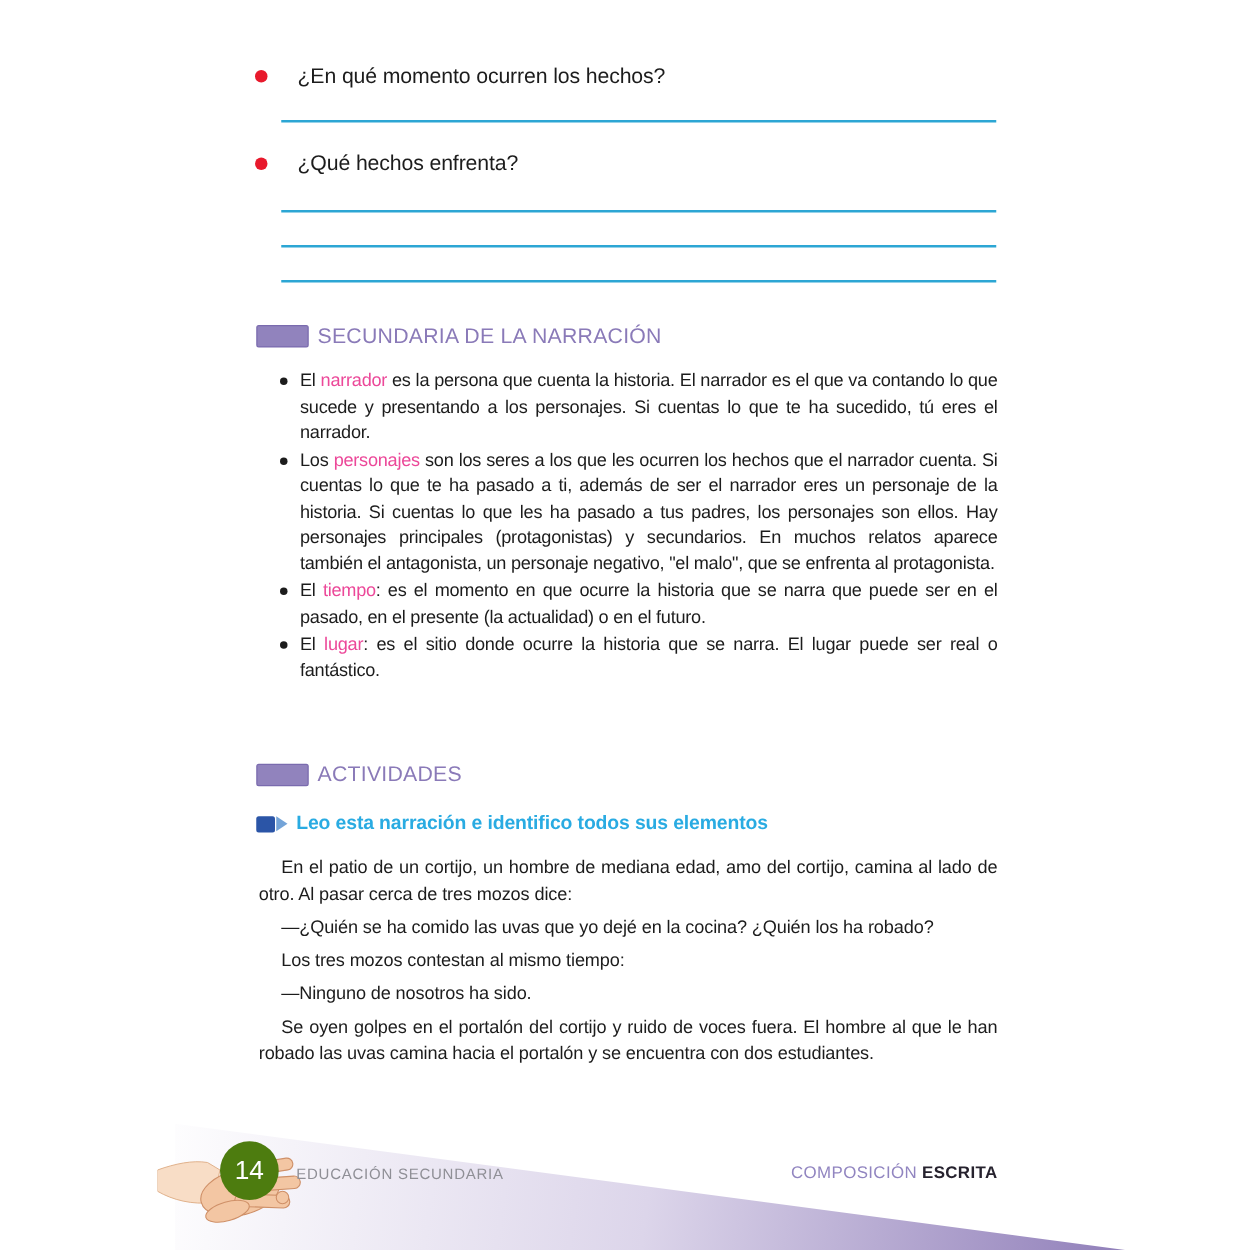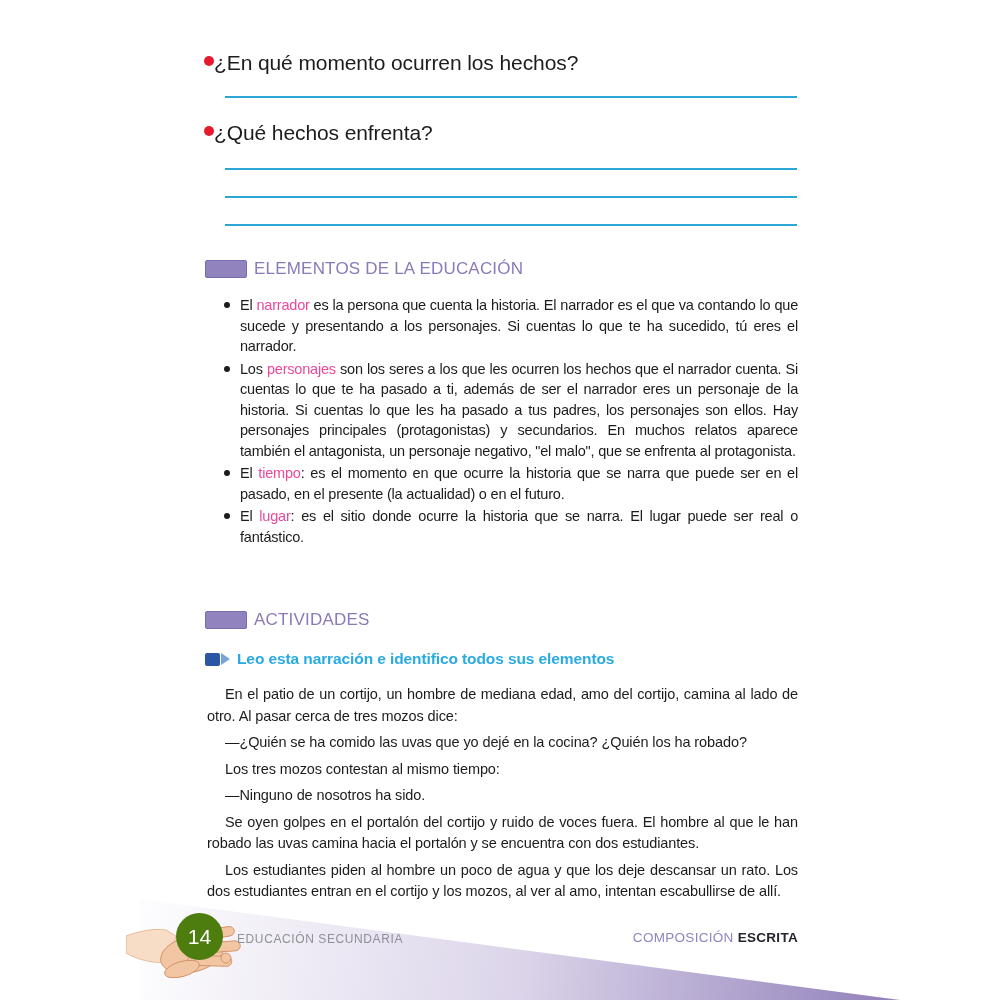--- a/index.html
+++ b/index.html
@@ -4,21 +4,21 @@
 <style>
   html,body{margin:0;padding:0;background:#e8e8e8;}
   .page{
     position:relative;width:1000px;height:1000px;background:#ffffff;
     margin:0 auto;overflow:hidden;
     font-family:"Liberation Sans", sans-serif;color:#1c1c1c;
   }
   
   .q-row{position:absolute;left:204px;display:flex;align-items:flex-start;width:600px;}
   .q-bullet{width:10px;height:10px;border-radius:50%;background:#e8192c;margin-top:5px;flex:0 0 auto;}
-  .q-text{margin-left:0;font-size:21px;letter-spacing:-0.1px;}
+  .q-text{margin-left:24px;font-size:17px;letter-spacing:-0.1px;}
   .rule{position:absolute;left:225px;width:572px;height:0;border-top:2.5px solid #2ca6d4;}
   
   .sec-head{position:absolute;left:205px;display:flex;align-items:center;}
   .sec-square{width:40px;height:16px;background:#9183bd;border:1px solid #7a6bae;border-radius:2px;flex:0 0 auto;}
   .sec-title{margin-left:7px;font-size:17px;color:#8a7ab8;letter-spacing:0.2px;}
   
   .el-list{position:absolute;left:222px;top:295px;width:576px;box-sizing:border-box;}
   .el-item{position:relative;padding-left:18px;text-align:justify;font-size:14.5px;line-height:20.5px;letter-spacing:-0.2px;margin-bottom:2px;}
   .el-dot{position:absolute;left:2px;top:7px;width:6px;height:6px;border-radius:50%;background:#1c1c1c;}
   .el-term{color:#ec4899;}
@@ -62,21 +62,21 @@
   <div class="q-row" style="top:121px">
     <span class="q-bullet"></span>
     <span class="q-text">¿Qué hechos enfrenta?</span>
   </div>
   <div class="rule" style="top:168px"></div>
   <div class="rule" style="top:196px"></div>
   <div class="rule" style="top:224px"></div>
 
   <div class="sec-head" style="top:259px">
     <span class="sec-square"></span>
-    <span class="sec-title">ELEMENTOS DE LA EDUCACIÓN</span>
+    <span class="sec-title">SECUNDARIA DE LA NARRACIÓN</span>
   </div>
 
   <div class="el-list">
     <div class="el-item">
       <span class="el-dot"></span><span>El </span><span class="el-term">narrador</span><span> es la persona que cuenta la historia. El narrador es el que va contando lo que sucede y presentando a los personajes. Si cuentas lo que te ha sucedido, tú eres el narrador.</span>
     </div>
     <div class="el-item">
       <span class="el-dot"></span><span>Los </span><span class="el-term">personajes</span><span> son los seres a los que les ocurren los hechos que el narrador cuenta. Si cuentas lo que te ha pasado a ti, además de ser el narrador eres un personaje de la historia. Si cuentas lo que les ha pasado a tus padres, los personajes son ellos. Hay personajes principales (protagonistas) y secundarios. En muchos relatos aparece también el antagonista, un personaje negativo, "el malo", que se enfrenta al protagonista.</span>
     </div>
     <div class="el-item">
@@ -99,21 +99,20 @@
     </span>
     <span class="act-title">Leo esta narración e identifico todos sus elementos</span>
   </div>
 
   <div class="narration">
     <p>En el patio de un cortijo, un hombre de mediana edad, amo del cortijo, camina al lado de otro. Al pasar cerca de tres mozos dice:</p>
     <p>—¿Quién se ha comido las uvas que yo dejé en la cocina? ¿Quién los ha robado?</p>
     <p>Los tres mozos contestan al mismo tiempo:</p>
     <p>—Ninguno de nosotros ha sido.</p>
     <p>Se oyen golpes en el portalón del cortijo y ruido de voces fuera. El hombre al que le han robado las uvas camina hacia el portalón y se encuentra con dos estudiantes.</p>
-    <p>Los estudiantes piden al hombre un poco de agua y que los deje descansar un rato. Los dos estudiantes entran en el cortijo y los mozos, al ver al amo, intentan escabullirse de allí.</p>
   </div>
 
   <div class="footer-wedge"></div>
 
   <svg class="hand-svg" width="142" height="88" viewBox="0 0 142 88">
 
     <path d="M0,30 C14,25 28,22 40,24 L50,30 L44,56 C28,58 12,54 0,47 Z" fill="#f8ddc6" stroke="#e0b18b" stroke-width="0.8"></path>
 
     <ellipse cx="66" cy="48" rx="32" ry="18" transform="rotate(-14 66 48)" fill="#f3c6a3" stroke="#cf9068" stroke-width="0.9"></ellipse>
 

